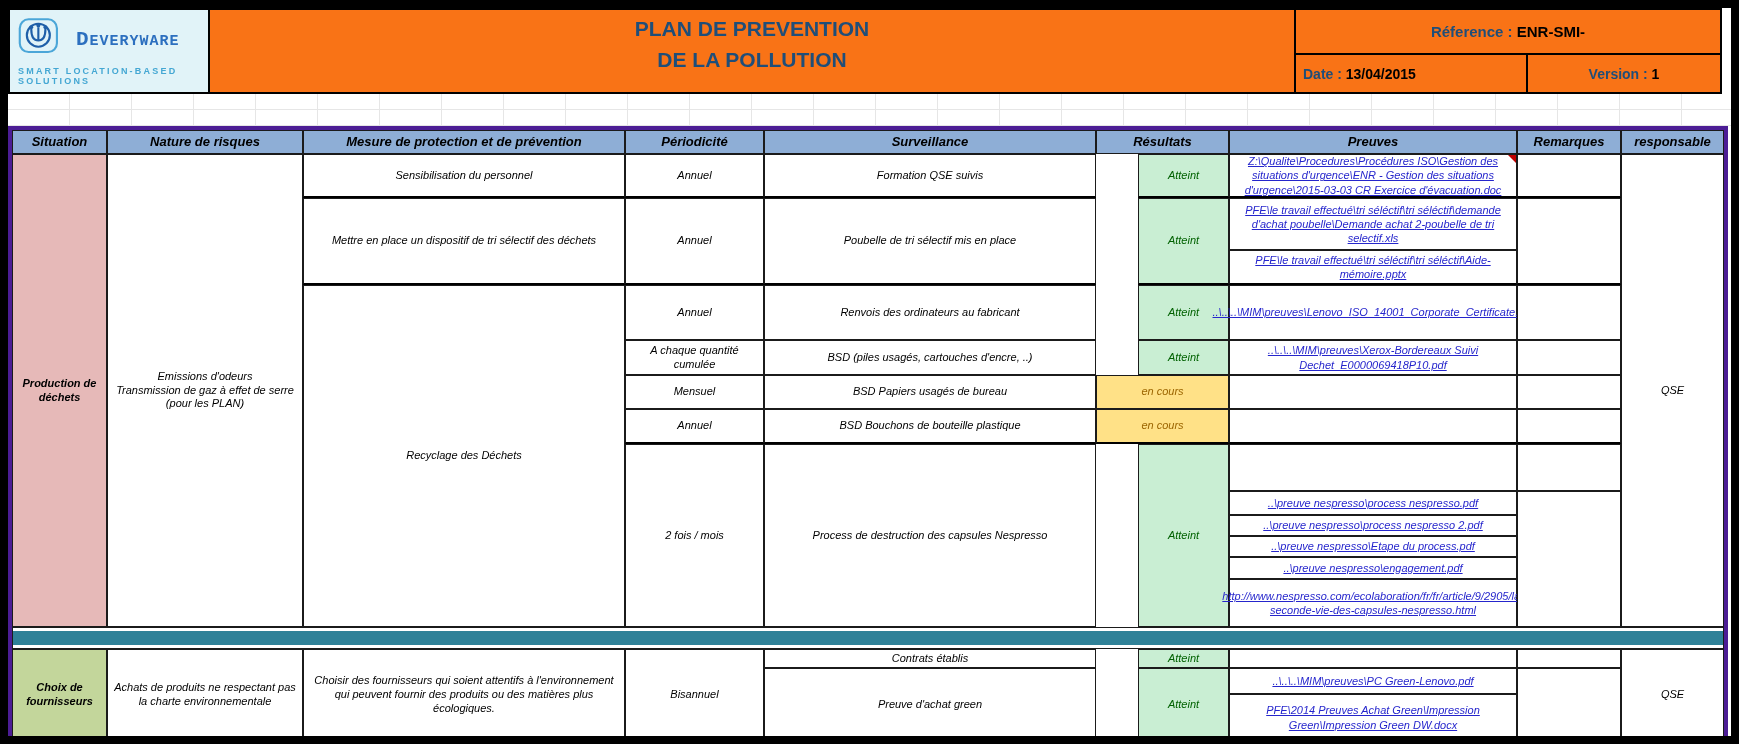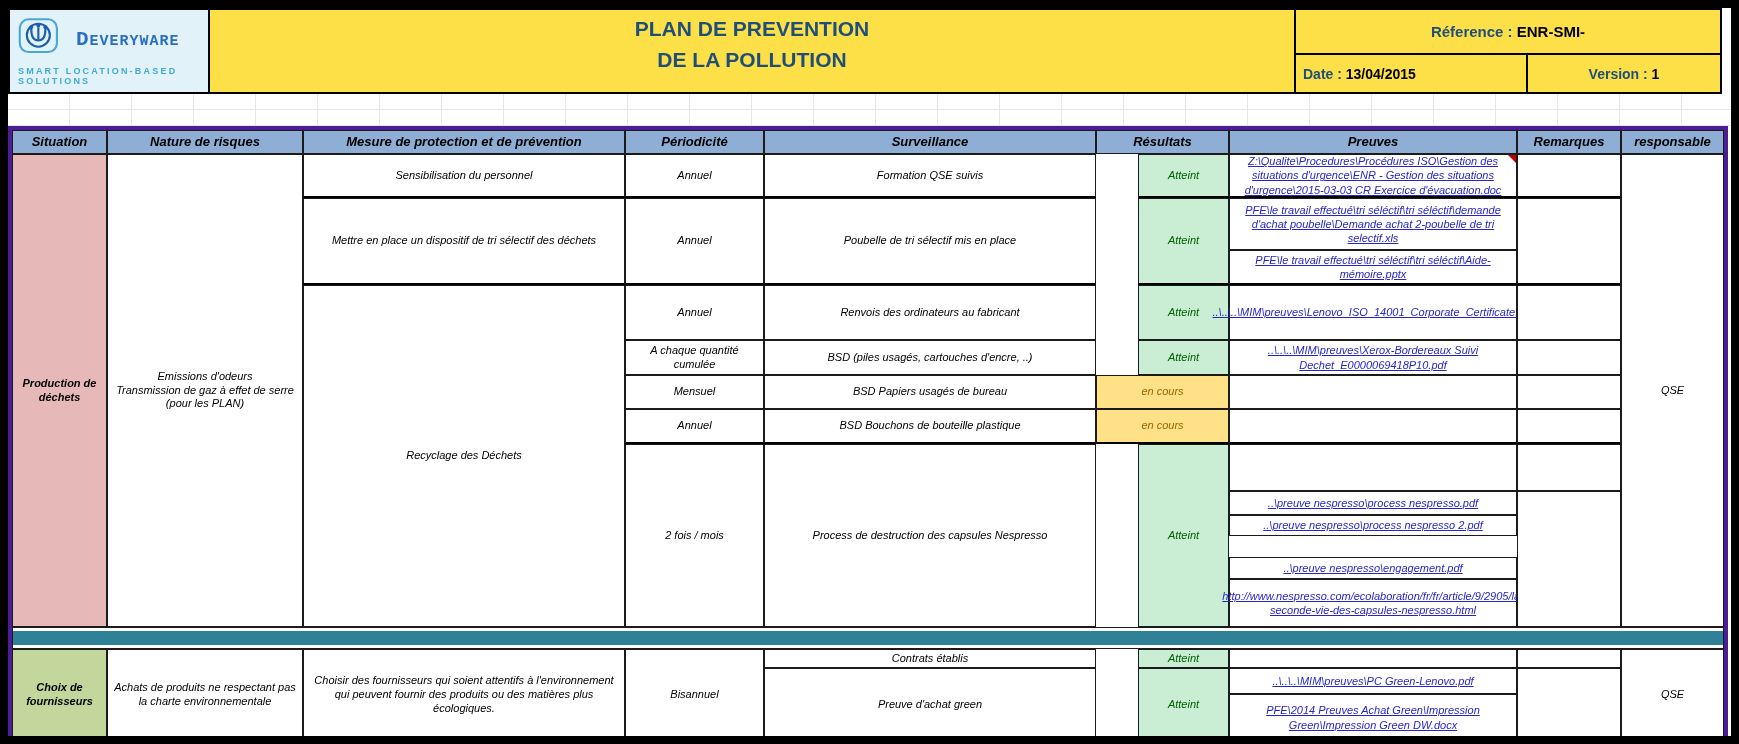--- a/index.html
+++ b/index.html
@@ -1,21 +1,21 @@
 <!DOCTYPE html>
 <html><head>
 <meta charset="utf-8">
 <style>
   html,body{margin:0;padding:0;background:#fff;}
   .page{position:relative;width:1739px;height:744px;background:#000;
         font-family:"Liberation Sans","DejaVu Sans",sans-serif;}
   .sheet{position:absolute;left:8px;top:8px;width:1723px;height:728px;background:#fff;overflow:hidden;}
 
   
-  .hcell{position:absolute;box-sizing:border-box;border:2px solid #000;background:#fde047;}
+  .hcell{position:absolute;box-sizing:border-box;border:2px solid #000;background:#f97316;}
   .logo-cell{left:0;top:0;width:202px;height:86px;background:#E1F3F8;display:flex;flex-direction:column;justify-content:center;padding:4px 8px;}
   .logo-row{display:flex;align-items:center;gap:12px;font-family:Liberation Mono, monospace;}
   .logo-word{color:#2C6FBF;font-weight:bold;font-size:21px;letter-spacing:1px;font-variant:small-caps;}
   .logo-tag{color:#44A7D3;font-weight:bold;font-size:9px;letter-spacing:2.2px;margin-top:4px;}
   .title-cell{left:200px;top:0;width:1088px;height:86px;display:flex;flex-direction:column;align-items:center;justify-content:center;padding-bottom:14px;}
   .title-line{color:#1F4E79;font-weight:bold;font-size:21px;line-height:31px;}
   .ref-cell{left:1286px;top:0;width:428px;height:47px;display:flex;align-items:center;justify-content:center;font-size:15px;font-weight:bold;}
   .date-cell{left:1286px;top:45px;width:234px;height:41px;display:flex;align-items:center;font-size:14px;font-weight:bold;padding-left:7px;}
   .ver-cell{left:1518px;top:45px;width:196px;height:41px;display:flex;align-items:center;justify-content:center;font-size:14px;font-weight:bold;}
   .blue{color:#1F4E79;white-space:pre;}
@@ -153,20 +153,23 @@
     </div>
     <div class="c" style="grid-area:7/7/8/8"></div>
     <div class="c bb2" style="grid-area:8/7/9/8"></div>
     <div class="c" style="grid-area:9/7/10/8"></div>
     <div class="c" style="grid-area:10/7/11/8">
       <a class="lnk">..\preuve nespresso\process nespresso.pdf</a>
     </div>
     <div class="c" style="grid-area:11/7/12/8">
       <a class="lnk">..\preuve nespresso\process nespresso 2.pdf</a>
     </div>
+    <div class="c" style="grid-area:12/7/13/8">
+      <a class="lnk">..\preuve nespresso\Etape du process.pdf</a>
+    </div>
     <div class="c" style="grid-area:13/7/14/8">
       <a class="lnk">..\preuve nespresso\engagement.pdf</a>
     </div>
     <div class="c" style="grid-area:14/7/15/8">
       <a class="lnk">http://www.nespresso.com/ecolaboration/fr/fr/article/9/2905/la-seconde-vie-des-capsules-nespresso.html</a>
     </div>
 
     <div class="c bb2" style="grid-area:2/8/3/9"></div>
     <div class="c bb2" style="grid-area:3/8/5/9"></div>
     <div class="c" style="grid-area:5/8/6/9"></div>

